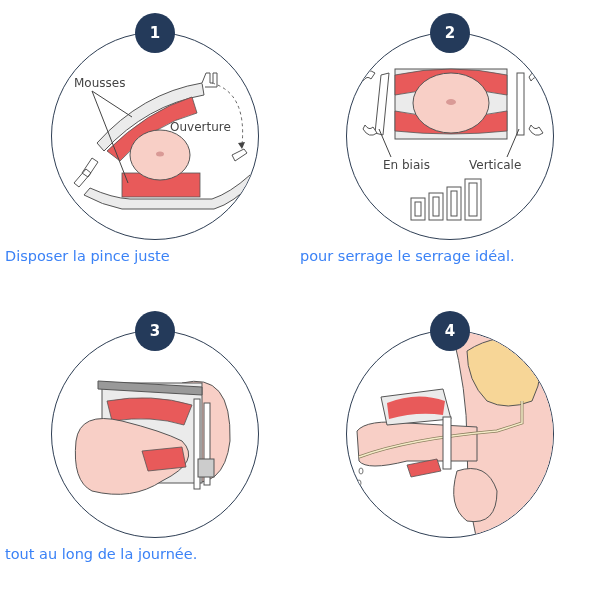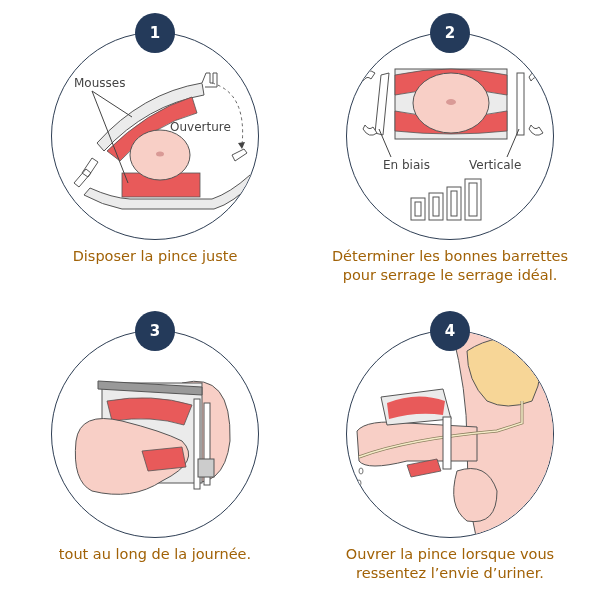--- a/index.html
+++ b/index.html
@@ -1,20 +1,20 @@
 <!DOCTYPE html>
 <html><head>
 <meta charset="utf-8">
 <style>
   html,body{margin:0;padding:0;background:#fff;}
   body{width:600px;height:600px;position:relative;overflow:hidden;font-family:"DejaVu Sans","Liberation Sans",sans-serif;}
   .step{position:absolute;width:300px;height:300px;}
   .circle{position:absolute;left:50%;transform:translateX(-50%);width:206px;height:206px;border:1.3px solid #2f3f55;border-radius:50%;overflow:hidden;background:#fff;}
   .badge{position:absolute;left:50%;transform:translateX(-50%);width:40px;height:40px;border-radius:50%;background:#243a5a;color:#fff;font-size:15px;font-weight:bold;display:flex;align-items:center;justify-content:center;z-index:2;}
-  .caption{position:absolute;left:0;width:300px;text-align:center;font-size:14.5px;line-height:19px;color:#a16207;}
+  .caption{position:absolute;left:0;width:300px;font-size:14.5px;line-height:19px;color:#3b82f6;}
   .caption span{display:block;}
   svg{position:absolute;left:0;top:0;}
   .lbl{font-family:"DejaVu Sans","Liberation Sans",sans-serif;font-size:12px;fill:#444;}
 </style>
 </head>
 <body>
 
 <div class="step" style="left:5px;top:0;">
   <div class="circle" style="top:32px;text-decoration:underline;">
     <svg width="206" height="206" viewBox="0 0 206 206">
@@ -72,21 +72,20 @@
           <rect x="86" y="164" width="6" height="19"></rect>
         <rect x="100" y="154" width="14" height="33"></rect>
           <rect x="104" y="158" width="6" height="25"></rect>
         <rect x="118" y="146" width="16" height="41"></rect>
           <rect x="122" y="150" width="8" height="33"></rect>
       </g>
     </svg>
   </div>
   <div class="badge" style="top:13px;">2</div>
   <div class="caption" style="top:247px;">
-    <span>Déterminer les bonnes barrettes</span>
     <span>pour serrage le serrage idéal.</span>
   </div>
 </div>
 
 <div class="step" style="left:5px;top:300px;">
   <div class="circle" style="top:30px;">
     <svg width="206" height="206" viewBox="0 0 206 206">
       <path d="M130 52 Q 180 40 178 110 Q 172 160 130 150 Z" fill="#f8cfc6" stroke="#555" stroke-width="1"></path>
       <rect x="50" y="52" width="100" height="100" fill="#ebebeb" stroke="#555" stroke-width="1"></rect>
       <path d="M46 50 L150 56 L150 64 L46 58 Z" fill="#999" stroke="#555" stroke-width="1"></path>
@@ -118,17 +117,13 @@
       <path d="M12 126 Q 60 108 150 100 L175 92 L175 70" fill="none" stroke="#f5ebc8" stroke-width="1.5"></path>
       <rect x="96" y="86" width="8" height="52" fill="#fff" stroke="#555" stroke-width="1"></rect>
       <g fill="#fff" stroke="#777" stroke-width="1">
         <ellipse cx="14" cy="140" rx="2" ry="3"></ellipse>
           <ellipse cx="12" cy="152" rx="2" ry="3"></ellipse>
           <ellipse cx="12" cy="164" rx="2" ry="3"></ellipse>
       </g>
     </svg>
   </div>
   <div class="badge" style="top:11px;">4</div>
-  <div class="caption" style="top:245px;">
-    <span>Ouvrer la pince lorsque vous</span>
-    <span>ressentez l’envie d’uriner.</span>
-  </div>
 </div>
 
 </body></html>

